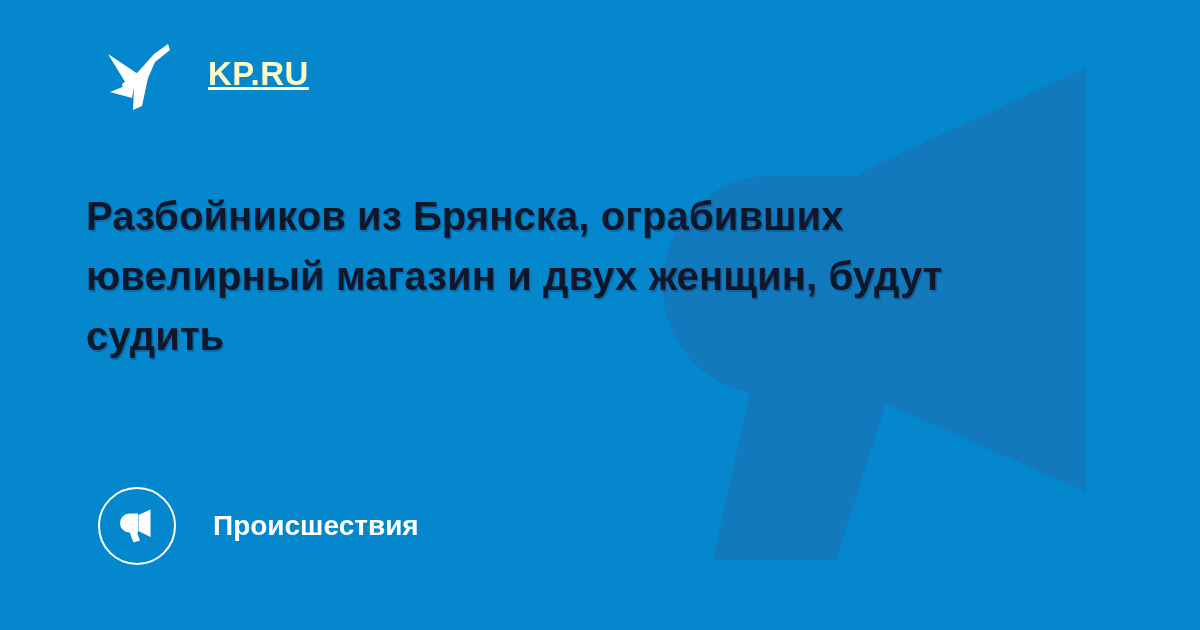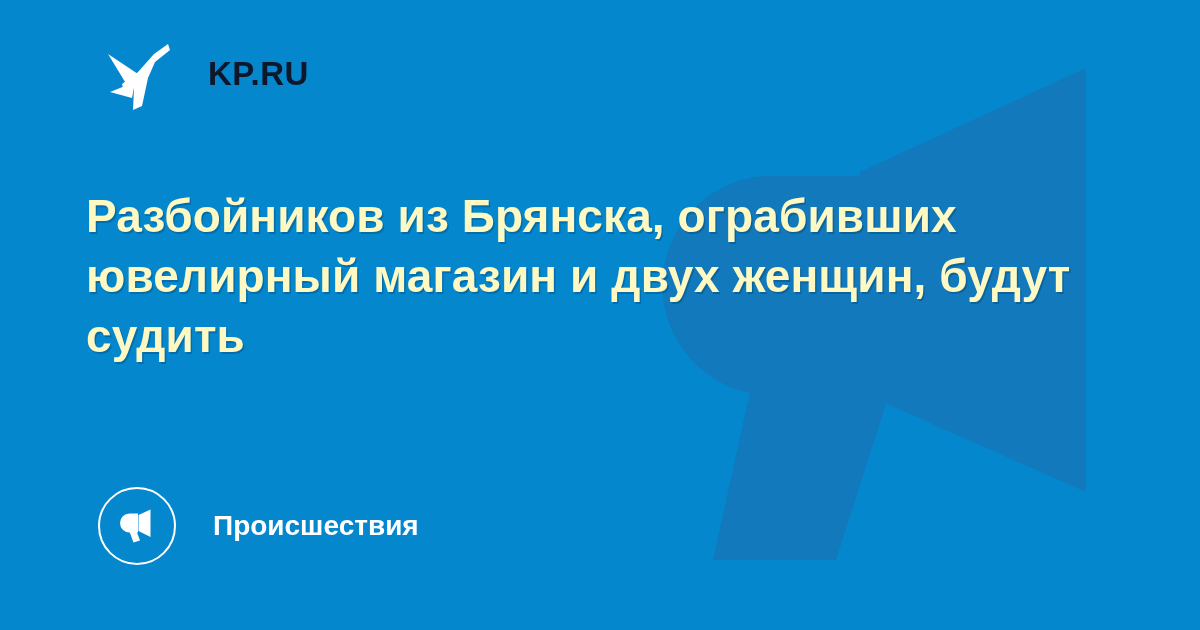--- a/index.html
+++ b/index.html
@@ -46,37 +46,38 @@
 
   #brand-mark {
     width: 62px;
     height: 74px;
     display: block;
     flex: 0 0 auto;
   }
 
   #brand-name {
     margin-left: 38px;
-    color: #0f172a;
+    color: #fef9c3;
     font-size: 33px;
     font-weight: bold;
     letter-spacing: 0.5px;
     line-height: 1;
     white-space: nowrap;
+    text-decoration: underline;
   }
 
   
   #headline {
     position: absolute;
     left: 86px;
     top: 186px;
     width: 990px;
     margin: 0;
-    color: #fef9c3;
-    font-size: 46px;
+    color: #0f172a;
+    font-size: 40px;
     font-weight: bold;
     line-height: 60px;
     letter-spacing: 0.1px;
     text-shadow: 1.5px 1.5px 0 rgba(0, 50, 90, 0.30);
   }
 
   
   #category {
     position: absolute;
     left: 98px;

